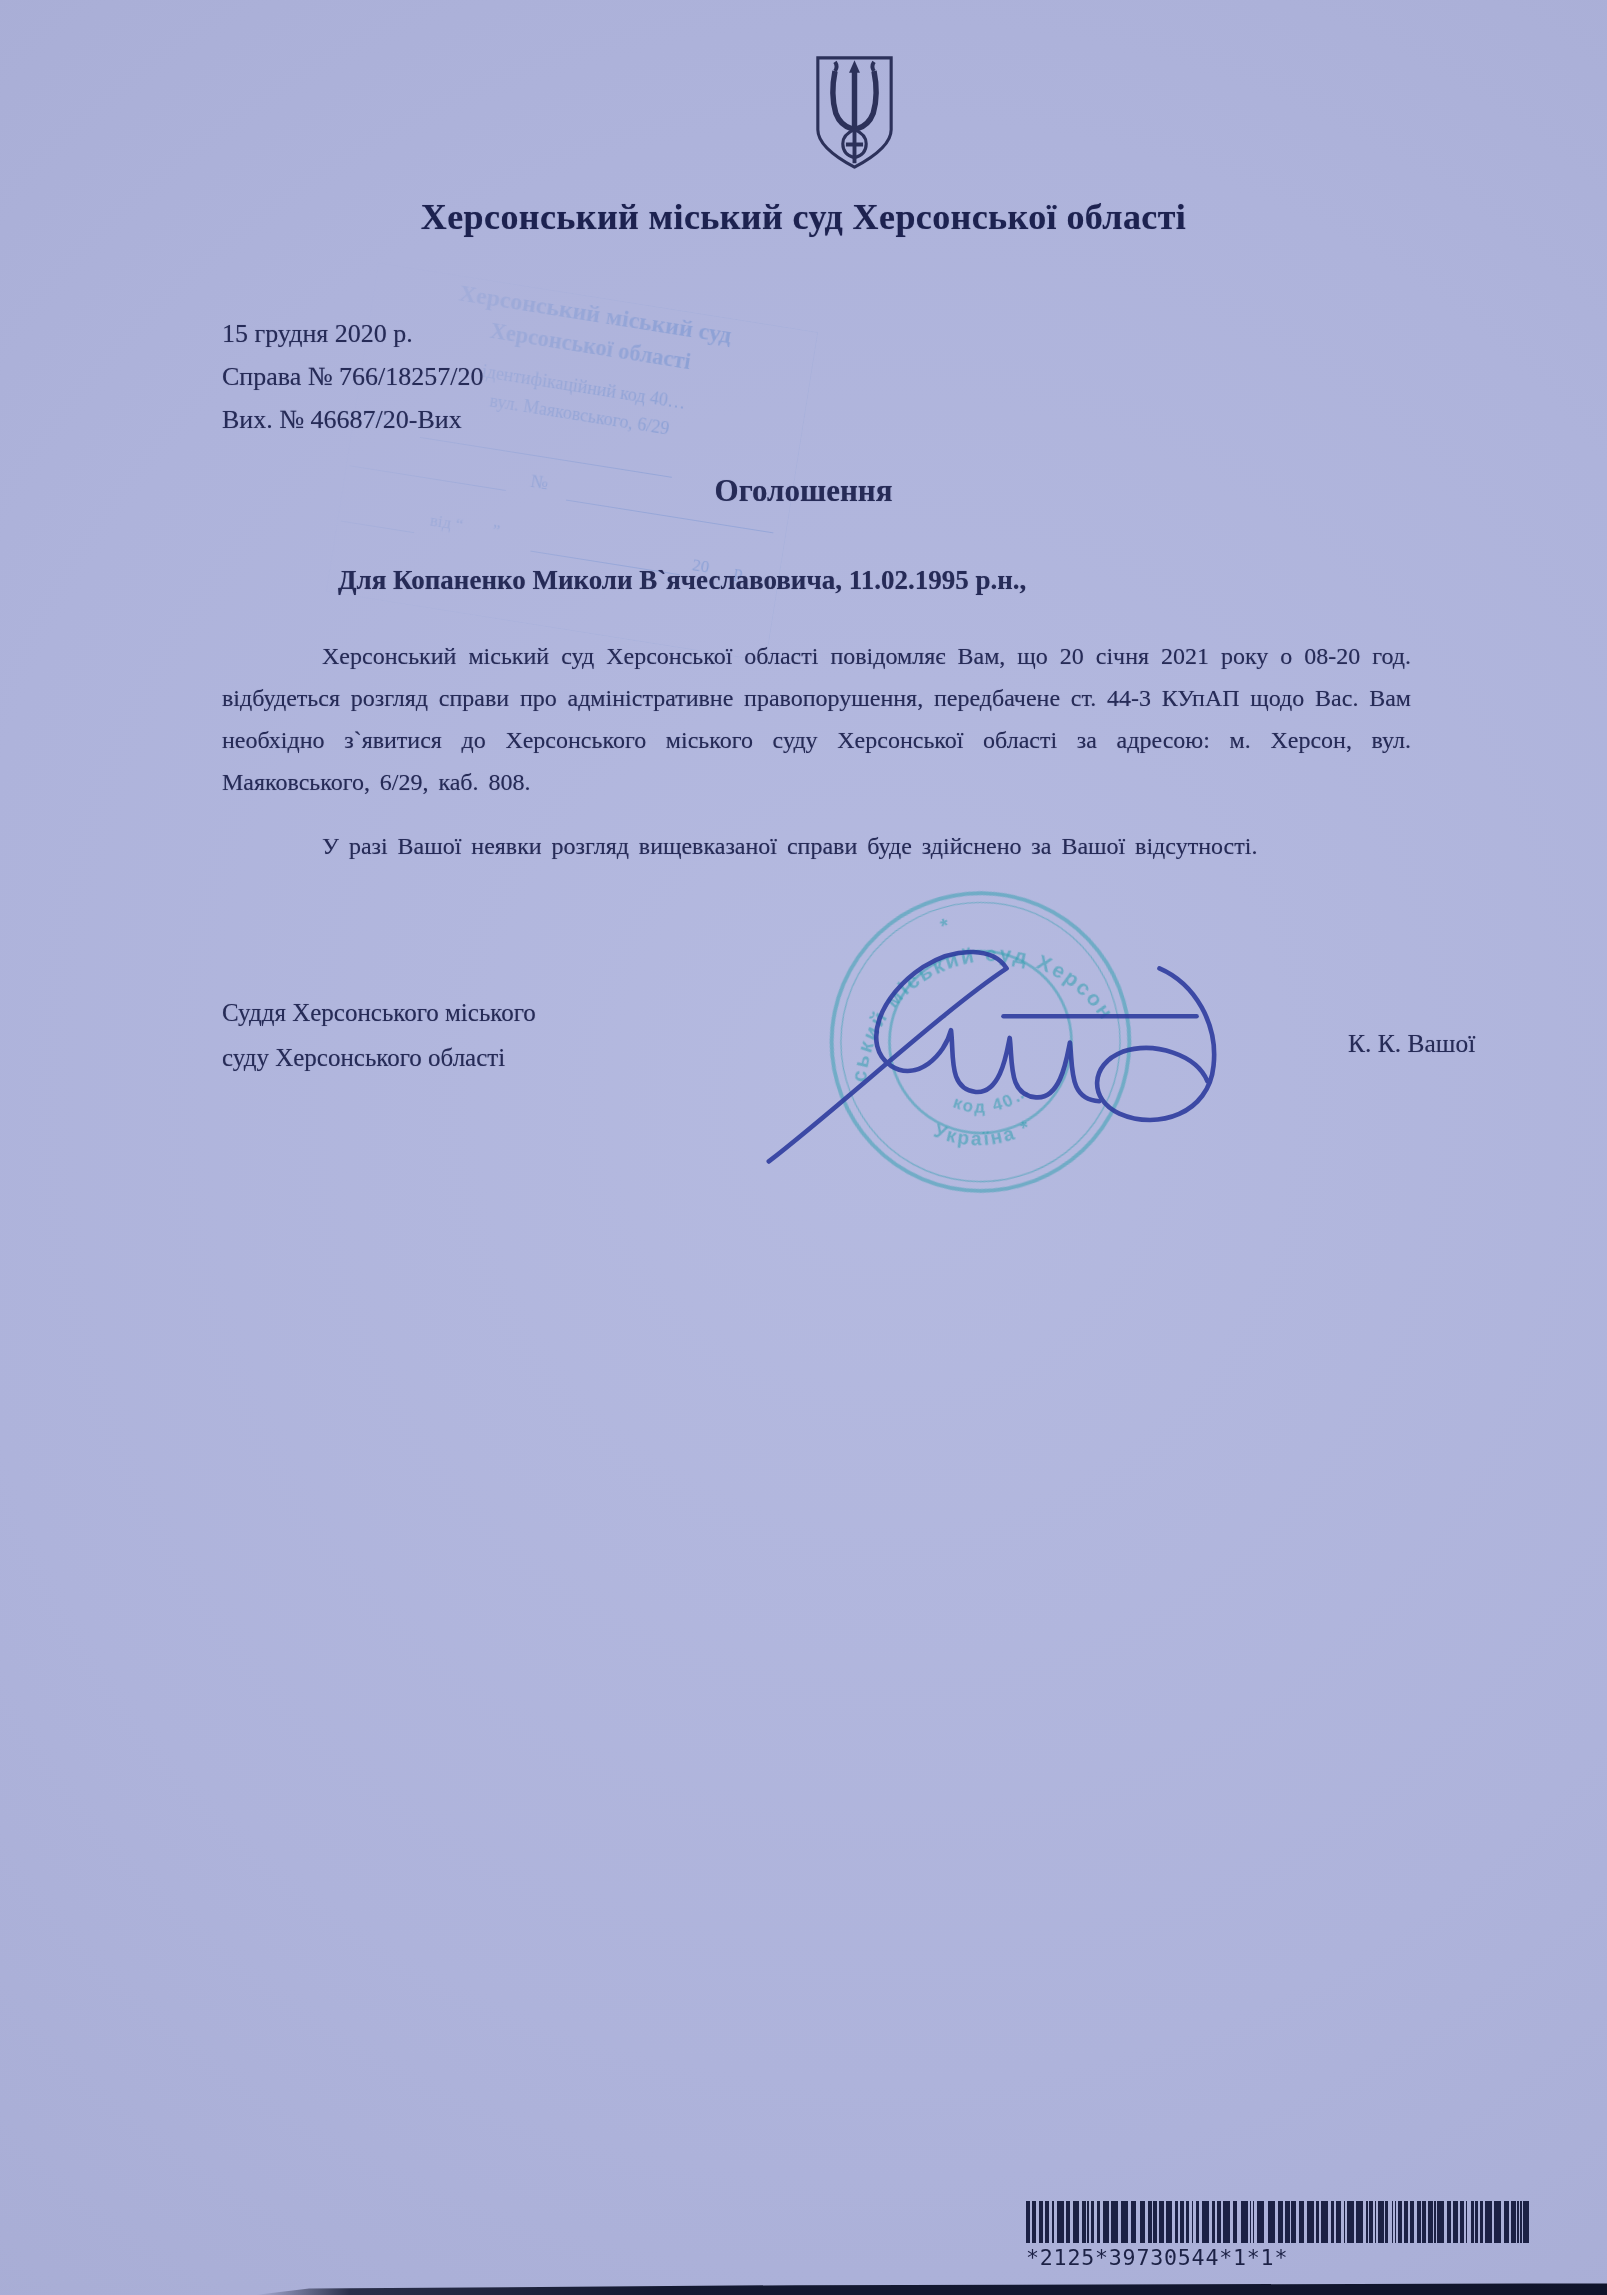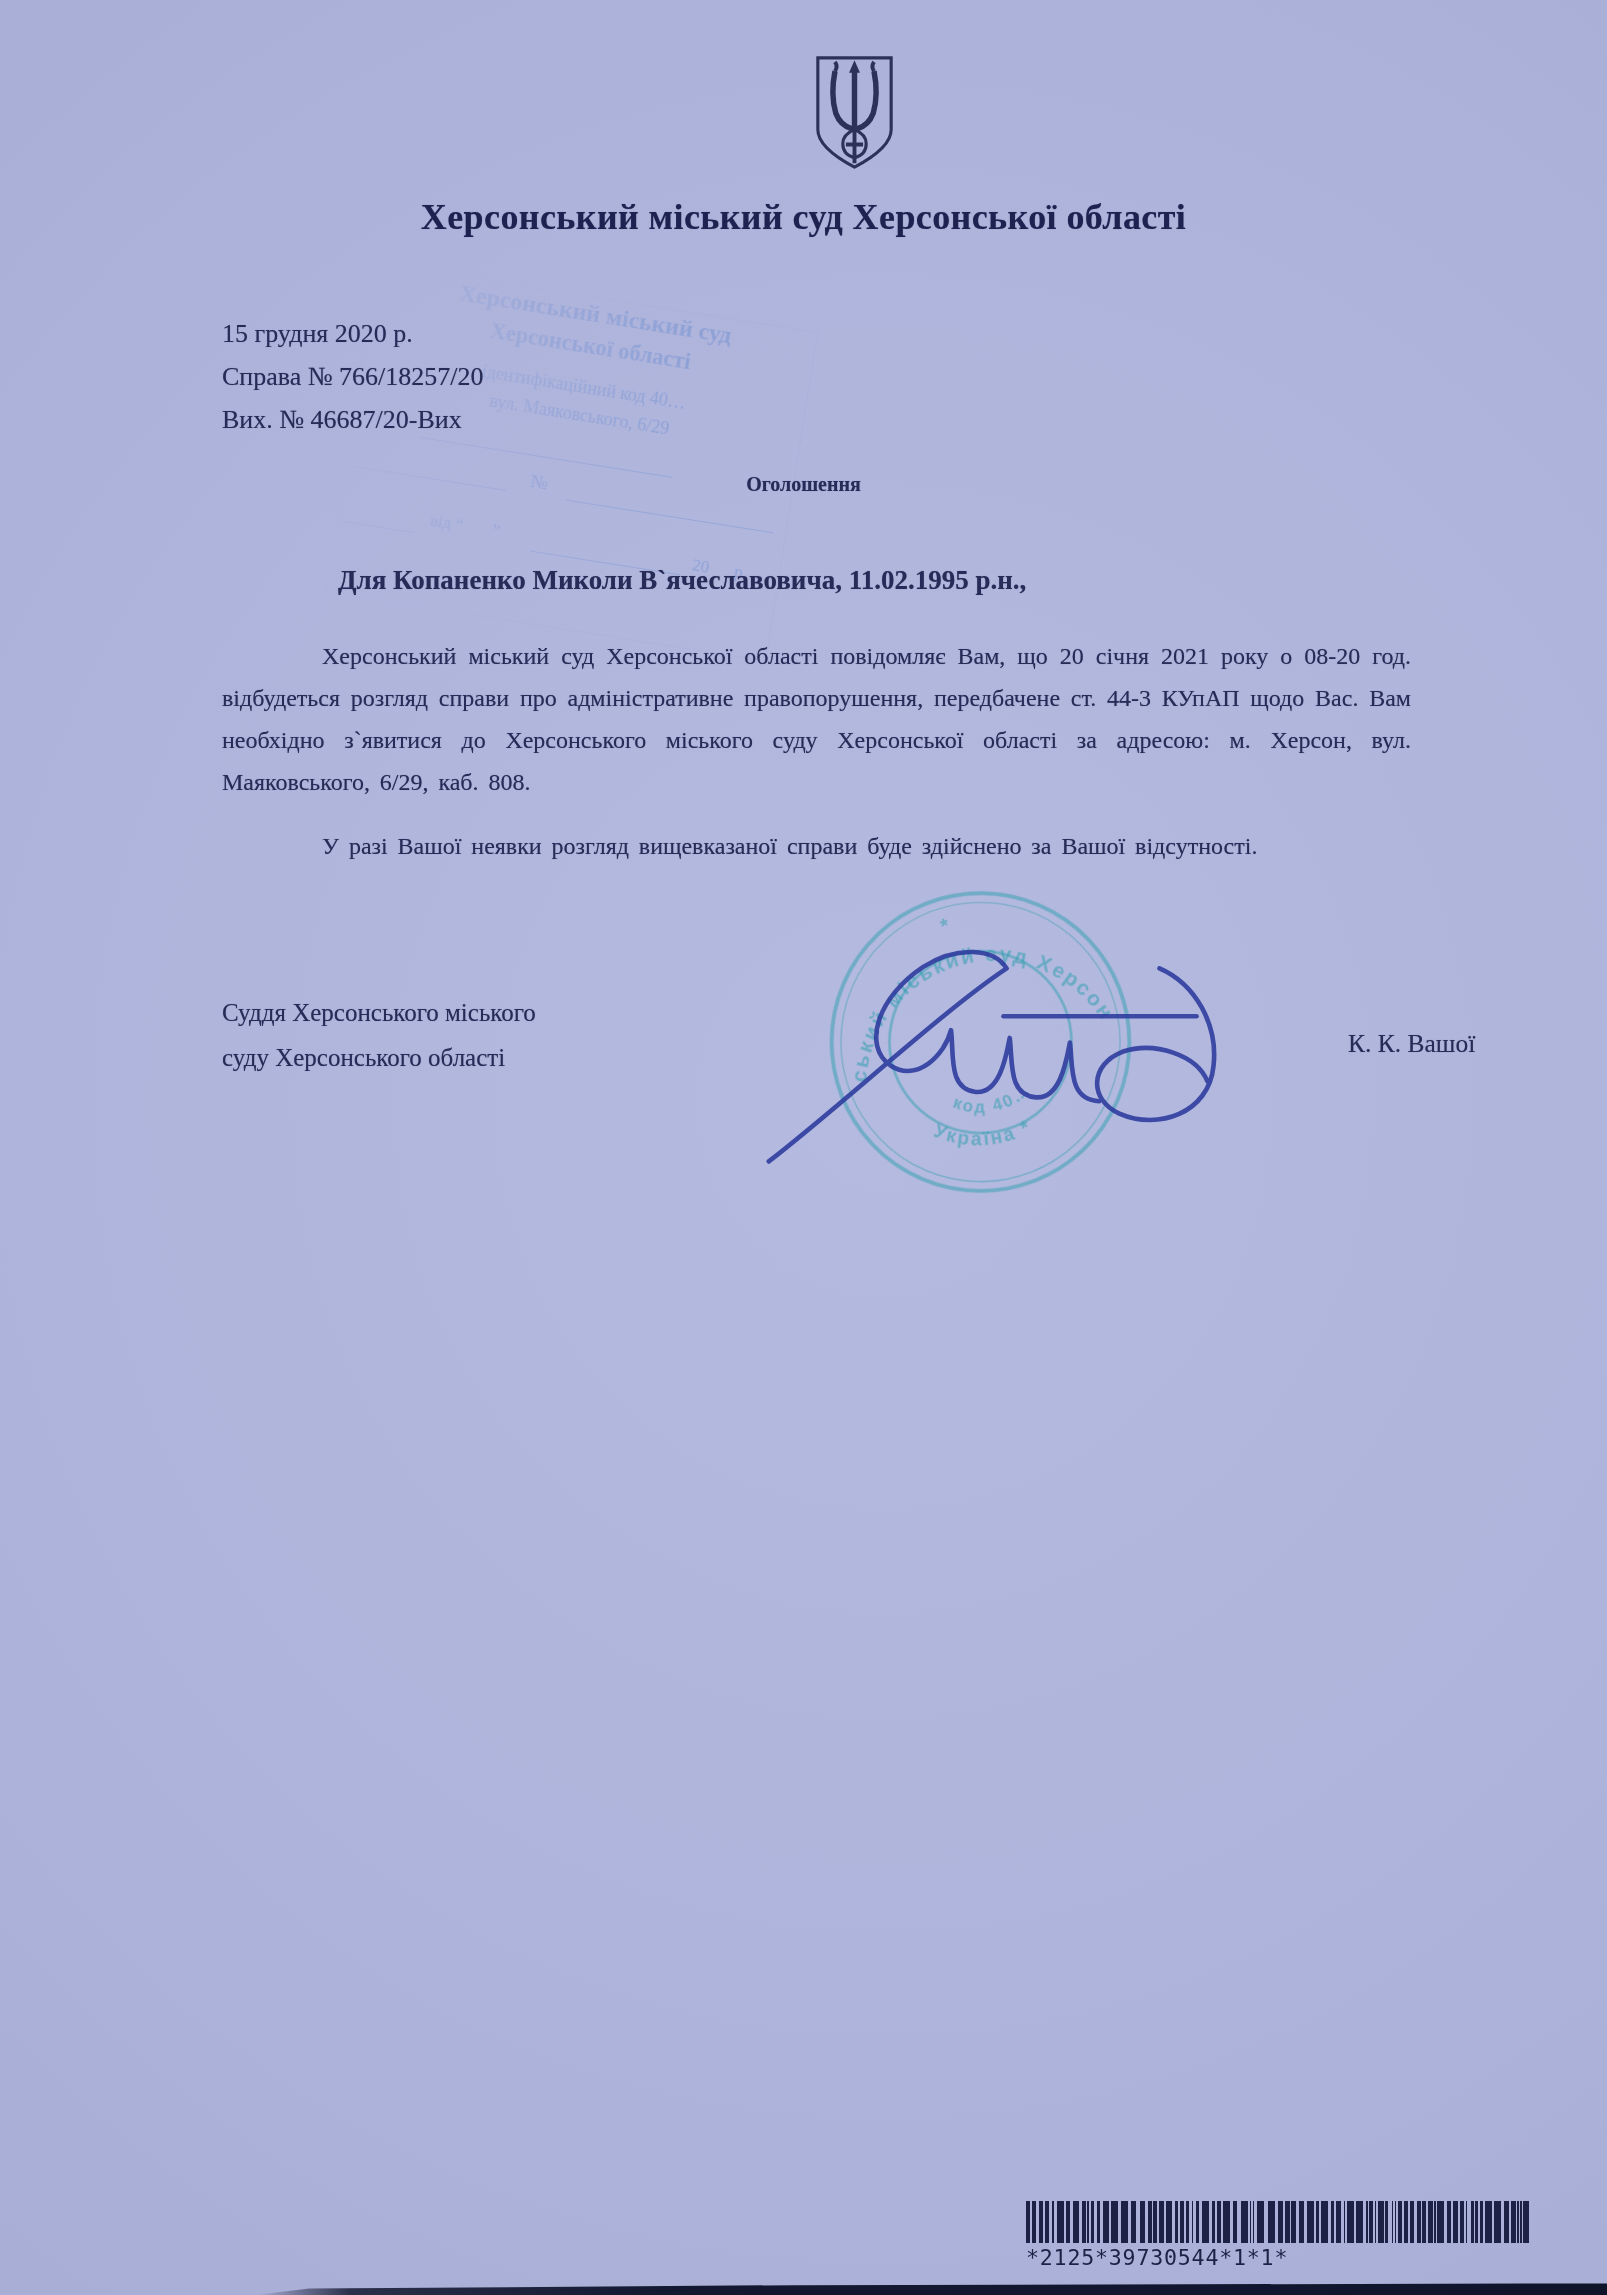--- a/index.html
+++ b/index.html
@@ -51,21 +51,21 @@
   .is-tel-line{top:165px;left:68px;width:255px;}
   .is-line-a{top:204px;left:3.1px;width:158px;}
   .is-no{top:181px;left:184px;font-size:18.5px;}
   .is-line-b{top:204px;left:222px;width:210px;}
   .is-vid{top:236px;left:91px;font-size:17px;}
   .is-line-c{top:260px;left:3.1px;width:74px;}
   .is-line-d{top:260px;left:195px;width:151px;}
   .is-year{top:239px;left:357px;font-size:17px;}
 
   
-  .doc-title{top:473px;font-size:20px;font-weight:bold;z-index:2;}
+  .doc-title{top:473px;font-size:31px;font-weight:bold;z-index:2;}
   .addressee{left:338px;top:565px;font-size:27px;font-weight:bold;z-index:2;}
   .para{position:absolute;left:222px;width:1189px;font-size:24px;line-height:42px;
     text-align:justify;text-indent:100px;margin:0;word-spacing:3.9px;
     text-shadow:0 0 0.9px rgba(38,43,87,.45);z-index:2;}
   .para1{top:635px;}
   .para2{top:825px;}
 
   
   .signer{left:222px;top:990px;font-size:25px;line-height:45px;z-index:2;}
   .judge-name{left:1348px;top:1029px;font-size:25.5px;z-index:3;}

